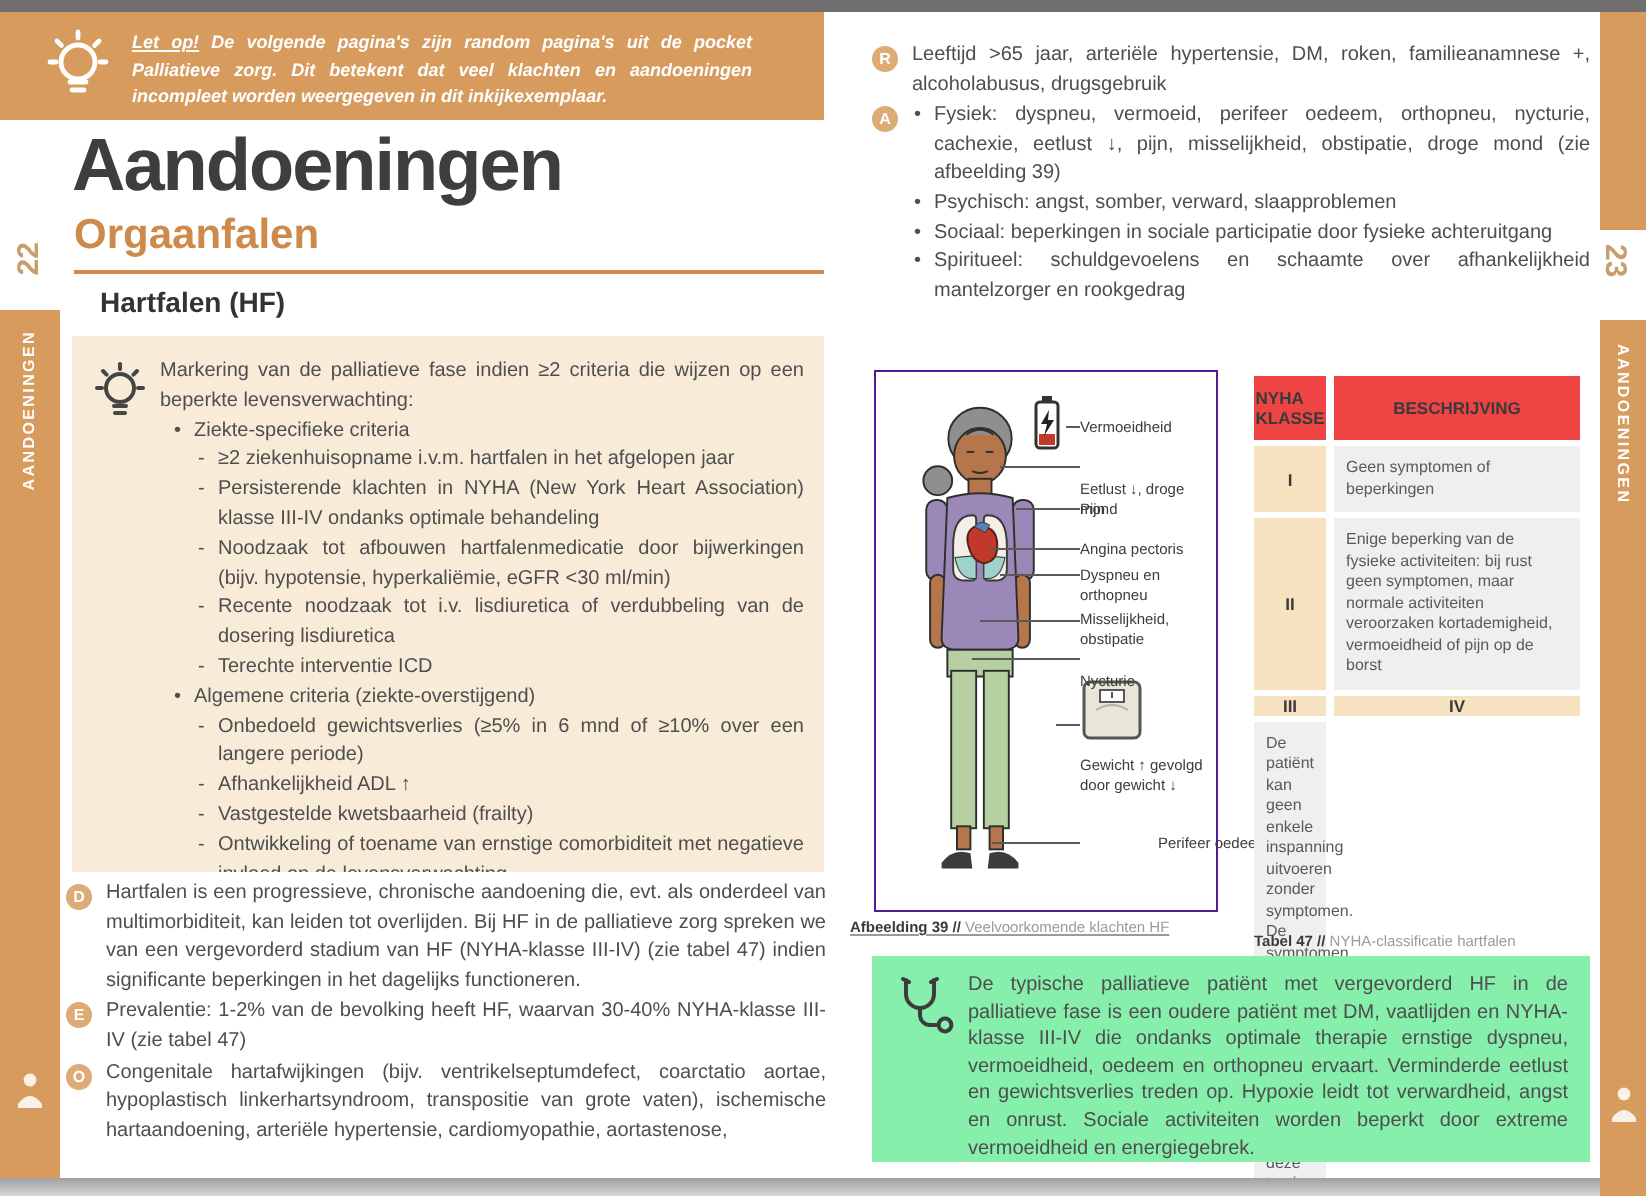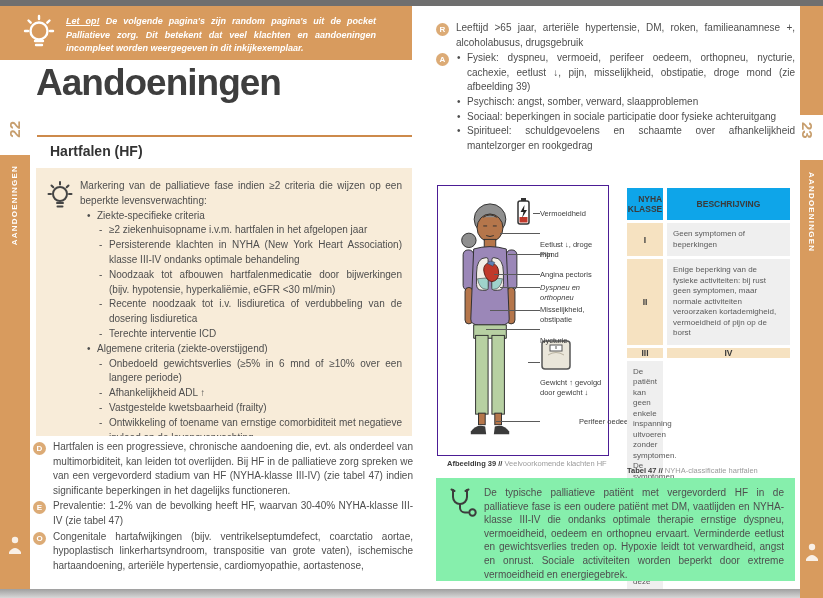--- a/index.html
+++ b/index.html
@@ -60,27 +60,27 @@
   .bullets .bullet-item { position:relative; padding-left:11px; }
   .bullets .bullet-item::before { content:"•"; position:absolute; left:1px; }
   
   .figure { position:absolute; left:437px; top:185px; width:172px; height:271px;
     background:#ffffff; border:1px solid #4c1d95; }
   .person-svg { position:absolute; left:4px; top:6px; }
   .fig-label { position:absolute; left:102px; width:66px; font-size:7.5px; line-height:9.5px; color:#3c3c3c; }
   .leader { position:absolute; height:1px; background:#5a5a5a; }
   .battery-icon { position:absolute; left:77px; top:11px; }
   .scale-icon { position:absolute; left:102px; top:153px; }
-  .fig-caption { position:absolute; left:447px; top:459px; width:180px; font-size:7.5px; color:#9b9b9b; }
+  .fig-caption { position:absolute; left:425px; top:459px; width:180px; font-size:7.5px; color:#9b9b9b;text-decoration:underline; }
   .cap-bold { font-weight:bold; color:#3a3a3a; }
   
   .nyha-table { position:absolute; left:627px; top:188px; width:163px;
     display:grid; grid-template-columns:36px 1fr; column-gap:4px; row-gap:3px; }
-  .th { background:#0ea5e9; color:#3a3a3a; font-size:8.5px; font-weight:bold;
-    display:flex; align-items:center; justify-content:center; text-align:right;
+  .th { background:#ef4444; color:#3a3a3a; font-size:8.5px; font-weight:bold;
+    display:flex; align-items:center; justify-content:center; text-align:left;
     padding:6px 3px; line-height:10px; }
   .tc { background:#f6e2c1; color:#3a3a3a; font-size:8.5px; font-weight:bold;
     display:flex; align-items:center; justify-content:center; }
   .td { background:#efefef; color:#5a5a5a; font-size:8px; line-height:10.5px; padding:6px 6px; }
   .tbl-caption { position:absolute; left:627px; top:466px; width:175px; font-size:7.5px; color:#9b9b9b; }
   
   .summarybox { position:absolute; left:436px; top:478px; width:359px; height:103px;
     background:#86efac; overflow:hidden; }
   .steth { position:absolute; left:12px; top:9px; }
   .sum-text { position:absolute; left:48px; top:8px; width:300px;
@@ -120,20 +120,21 @@
   <span class="pagenum pagenum-right">23</span>
   <div class="strip-right">
     <span class="vtab-text vtab-right">AANDOENINGEN</span>
     <svg class="strip-icon strip-icon-r" width="16" height="20" viewBox="0 0 16 20">
       <circle cx="8" cy="5" r="3.2" fill="#ffffff"></circle>
       <path d="M2 17 q6 -8 12 0 v2 h-12 z" fill="#ffffff"></path>
     </svg>
   </div>
 
   <h1 class="title">Aandoeningen</h1>
+  <h2 class="subtitle">Orgaanfalen</h2>
   <div class="rule"></div>
   <h3 class="section-heading">Hartfalen (HF)</h3>
 
   <div class="tipbox">
     <svg class="tipbulb" width="30" height="36" viewBox="0 0 30 36">
       <g stroke="#454545" stroke-width="2" fill="none" stroke-linecap="round">
         <circle cx="15" cy="15" r="7"></circle>
         <path d="M12 24 h6"></path>
           <path d="M12.5 27.5 h5"></path>
         <path d="M15 3 v2.5"></path>
@@ -249,21 +250,21 @@
     <div class="leader" style="left:62px; top:101px; width:40px;"></div>
     <div class="leader" style="left:52px; top:124px; width:50px;"></div>
     <div class="leader" style="left:48px; top:143px; width:54px;"></div>
     <div class="leader" style="left:90px; top:176px; width:12px;"></div>
     <div class="leader" style="left:58px; top:235px; width:44px;"></div>
 
     <span class="fig-label" style="top:23px;">Vermoeidheid</span>
     <span class="fig-label" style="top:26px;margin-top:28px;">Eetlust ↓, droge mond</span>
     <span class="fig-label" style="top:64px;">Pijn</span>
     <span class="fig-label" style="top:84px;">Angina pectoris</span>
-    <span class="fig-label" style="top:97px;font-style:italic;">Dyspneu en orthopneu</span>
+    <span class="fig-label" style="top:97px;">Dyspneu en orthopneu</span>
     <span class="fig-label" style="top:119px;">Misselijkheid, obstipatie</span>
     <span class="fig-label" style="top:150px;">Nycturie</span>
     <span class="fig-label" style="top:192px;">Gewicht ↑ gevolgd door gewicht ↓</span>
     <span class="fig-label" style="top:231px;margin-left:39px;">Perifeer oedeem</span>
   </div>
   <p class="fig-caption"><span class="cap-bold">Afbeelding 39 //</span><span> Veelvoorkomende klachten HF</span></p>
 
   <div class="nyha-table">
     <div class="th">NYHA KLASSE</div>
     <div class="th">BESCHRIJVING</div>

